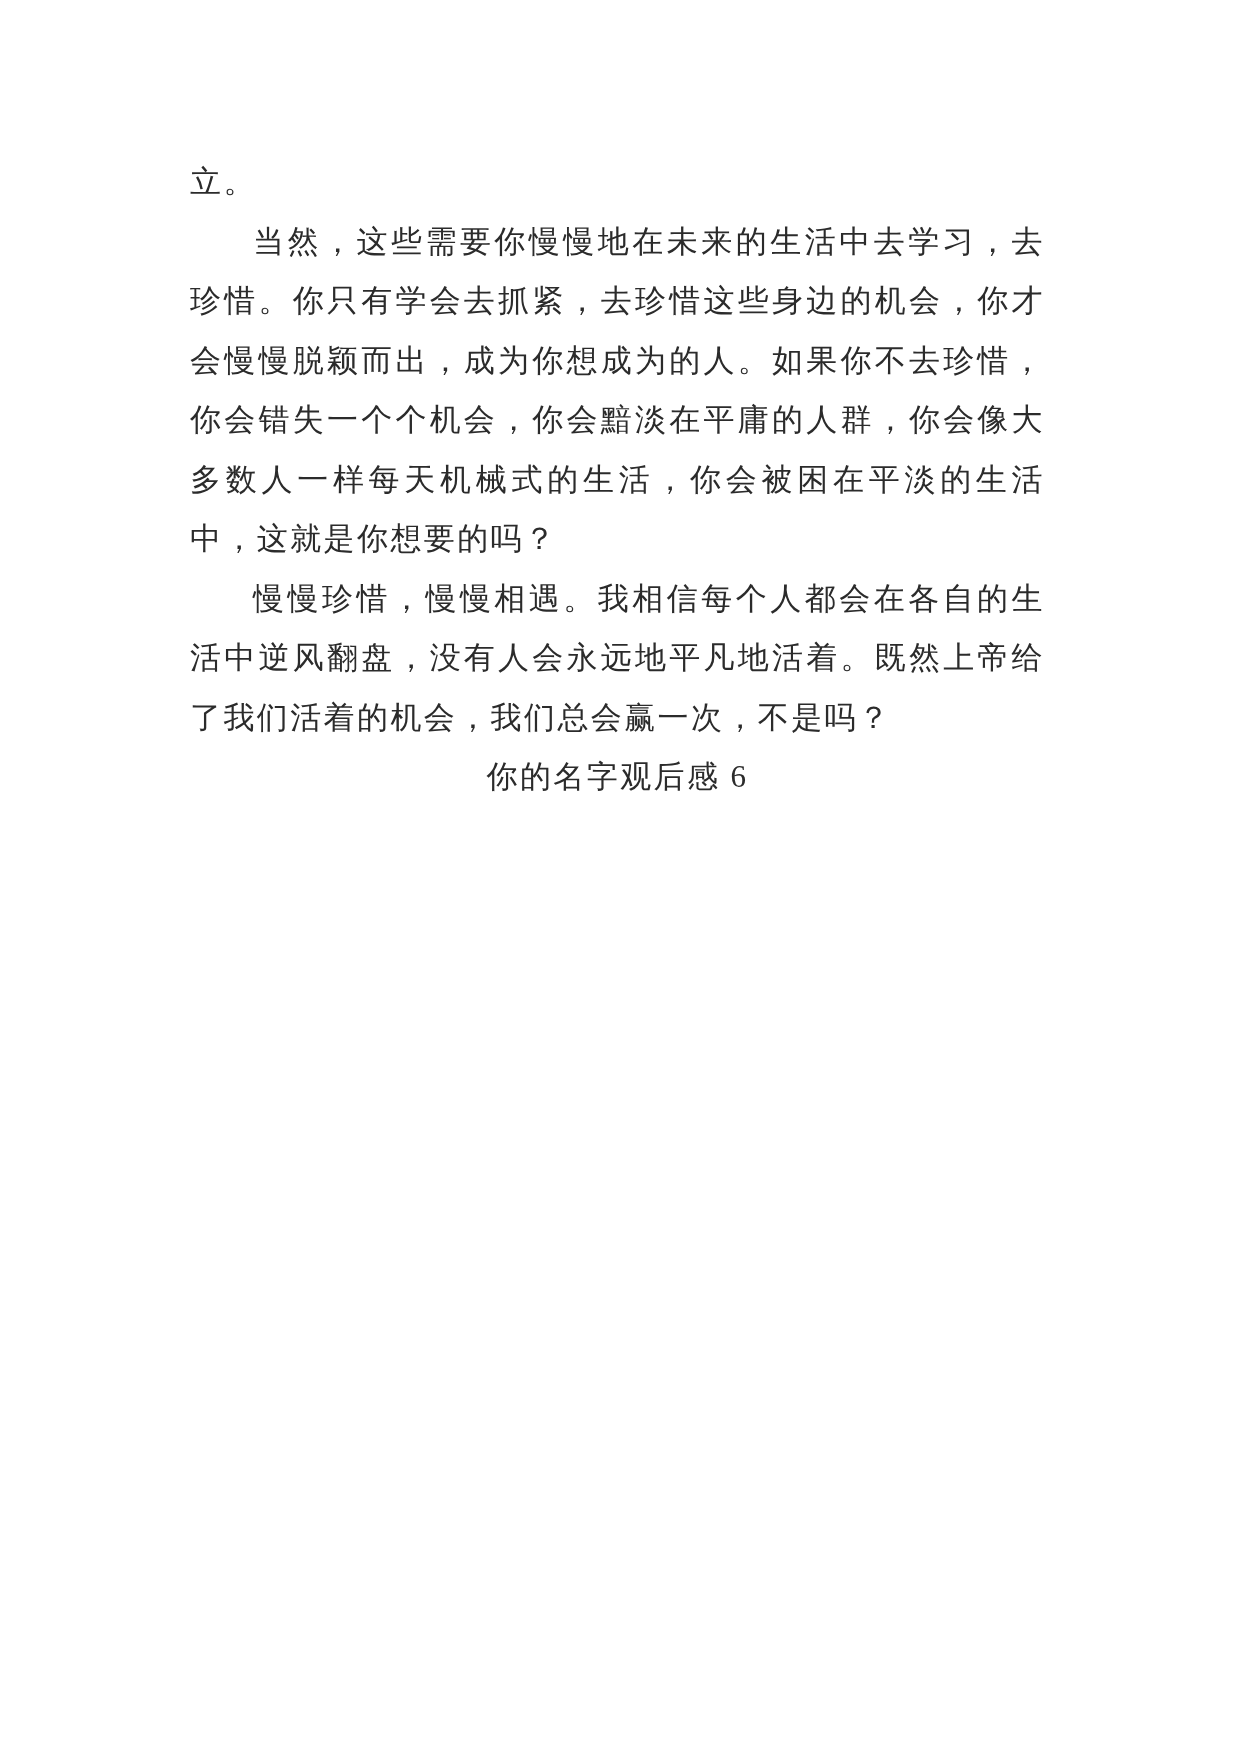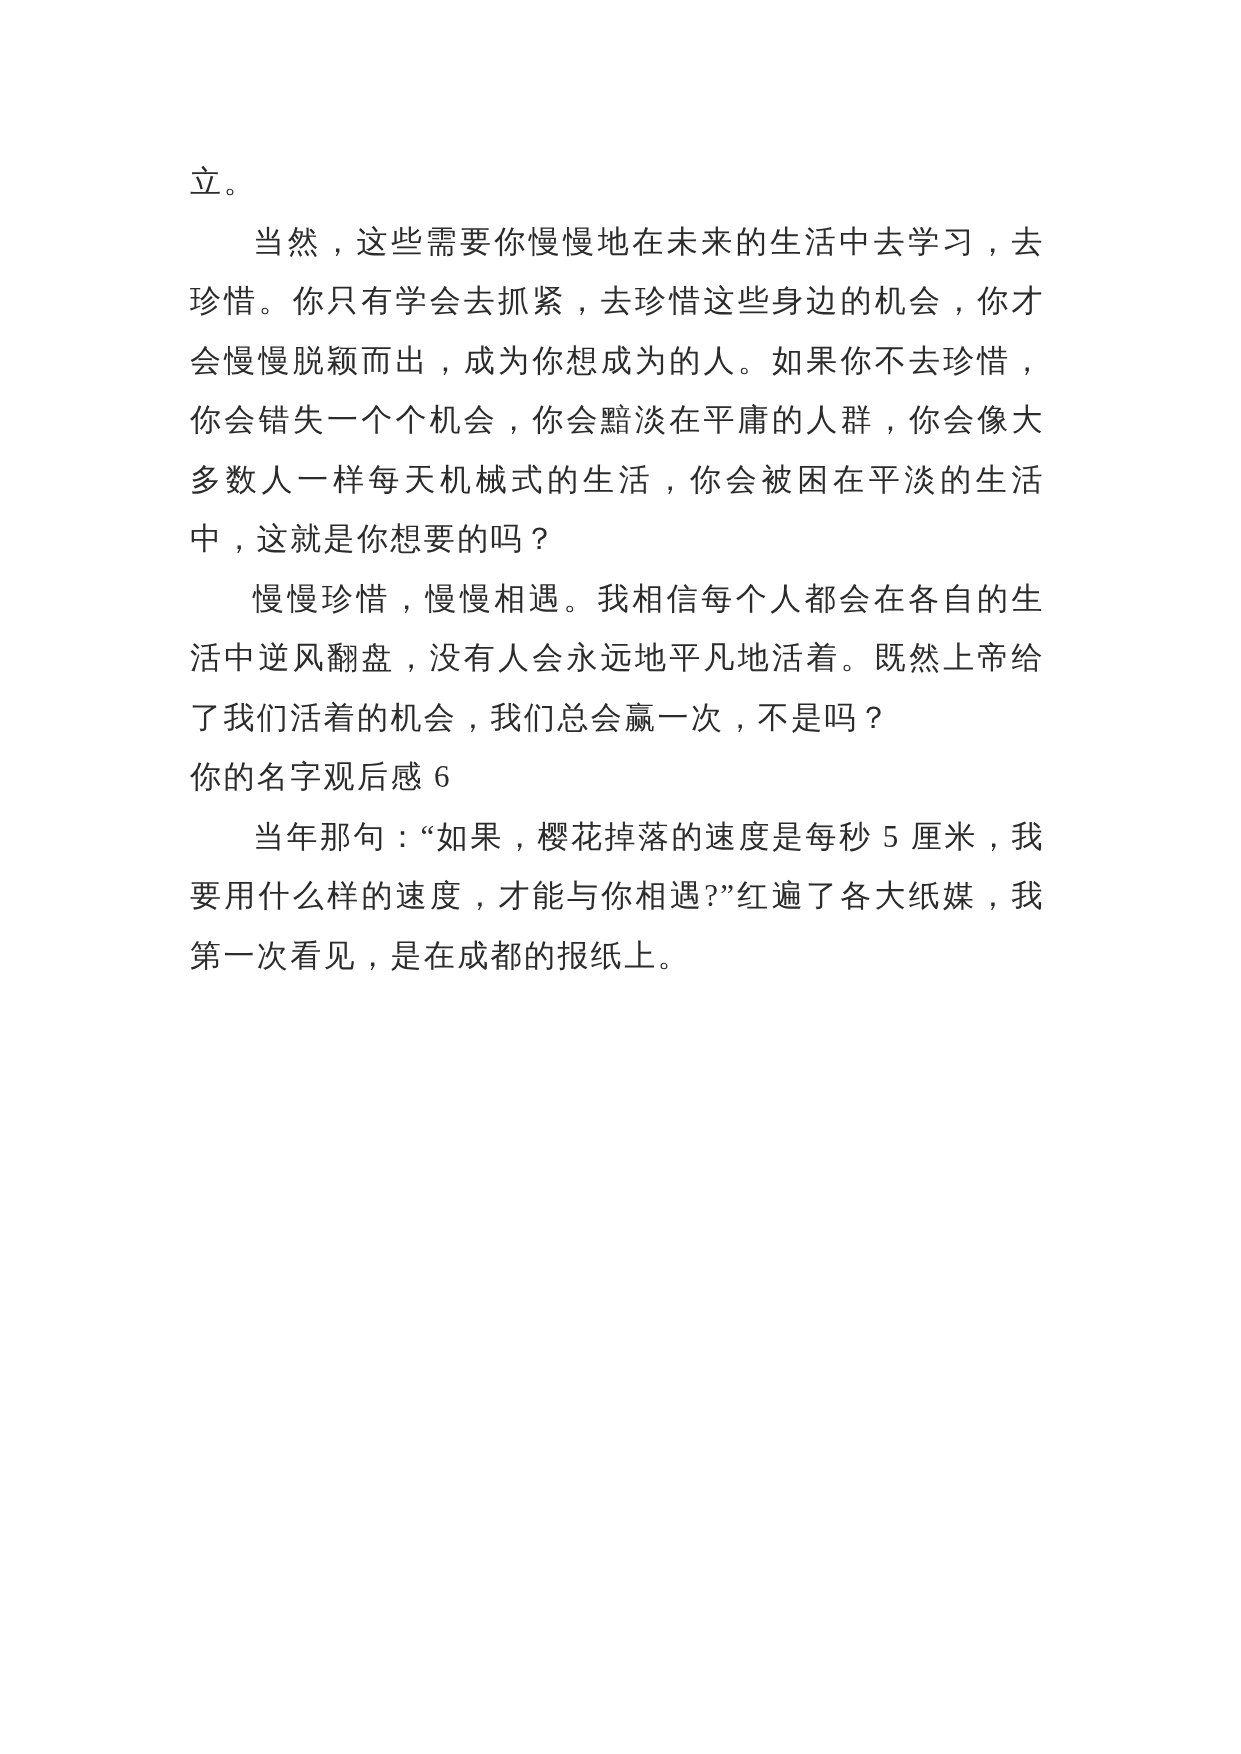--- a/index.html
+++ b/index.html
@@ -25,25 +25,24 @@
     color: #2b2b2b;
     text-align: justify;
     text-justify: inter-character;
     font-weight: 400;
     word-break: break-all;
   }
   .para.indent {
     text-indent: 63px;
   }
   .para.heading {
-    text-align: left;
+    text-align: center;
   }
 </style>
 </head>
 <body>
 
 <div class="page">
   <p class="para">立。</p>
   <p class="para indent">当然，这些需要你慢慢地在未来的生活中去学习，去珍惜。你只有学会去抓紧，去珍惜这些身边的机会，你才会慢慢脱颖而出，成为你想成为的人。如果你不去珍惜，你会错失一个个机会，你会黯淡在平庸的人群，你会像大多数人一样每天机械式的生活，你会被困在平淡的生活中，这就是你想要的吗？</p>
   <p class="para indent">慢慢珍惜，慢慢相遇。我相信每个人都会在各自的生活中逆风翻盘，没有人会永远地平凡地活着。既然上帝给了我们活着的机会，我们总会赢一次，不是吗？</p>
   <p class="para heading">你的名字观后感 6</p>
-  <p class="para indent">当年那句：“如果，樱花掉落的速度是每秒 5 厘米，我要用什么样的速度，才能与你相遇?”红遍了各大纸媒，我第一次看见，是在成都的报纸上。</p>
 </div>
 
 </body></html>

